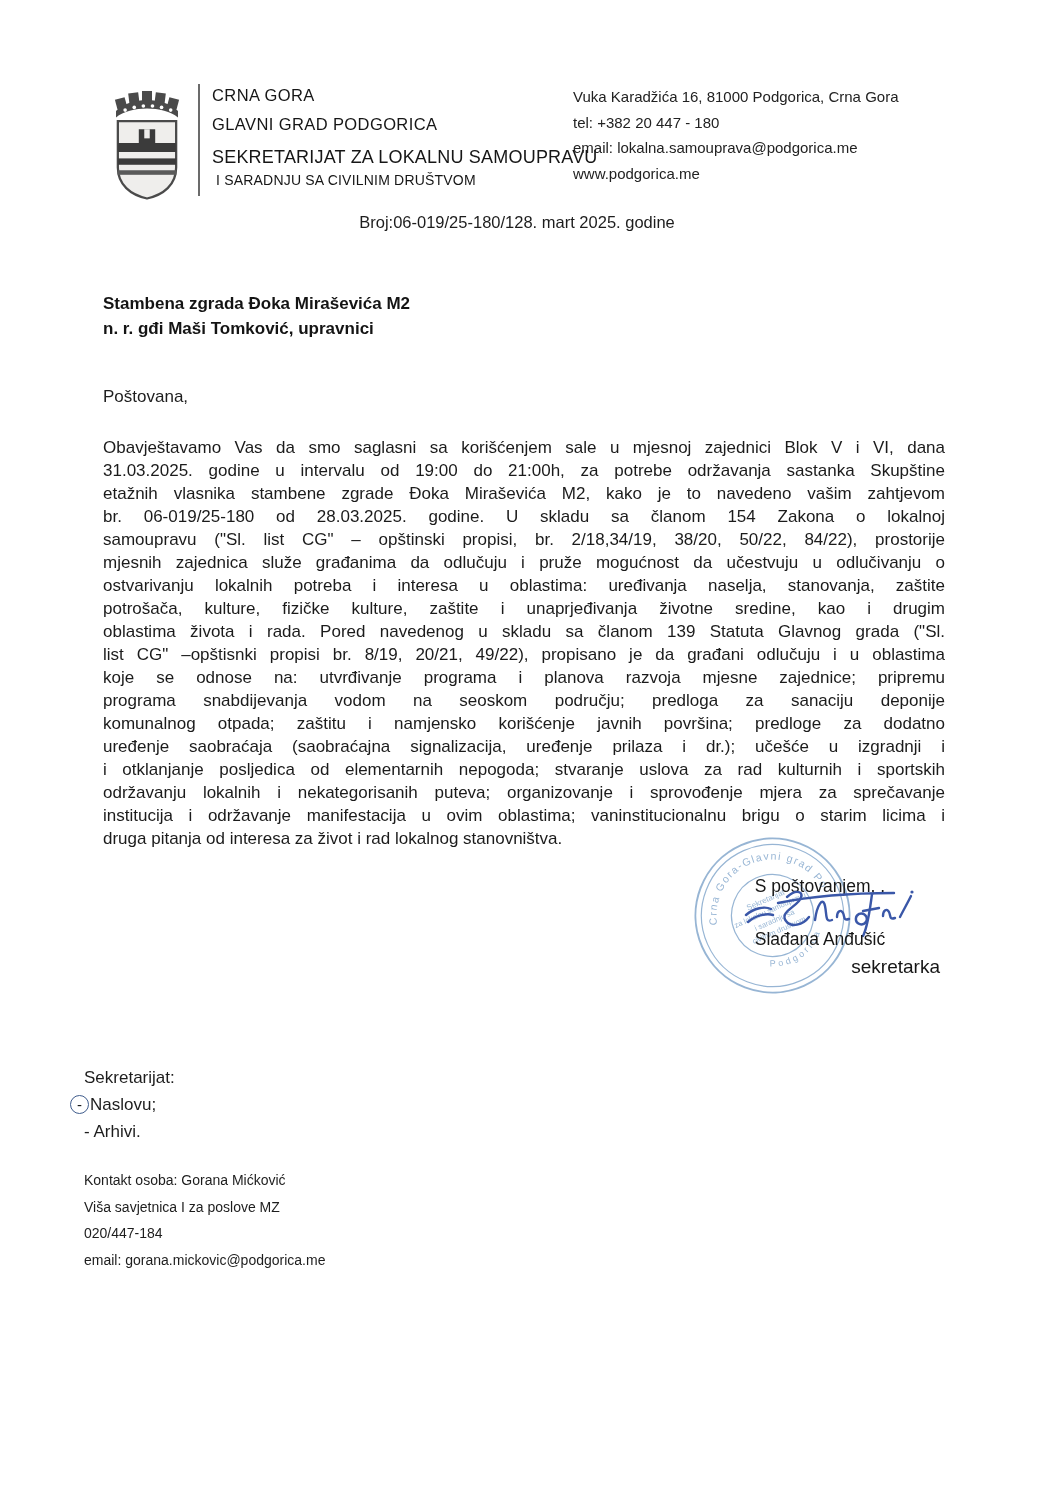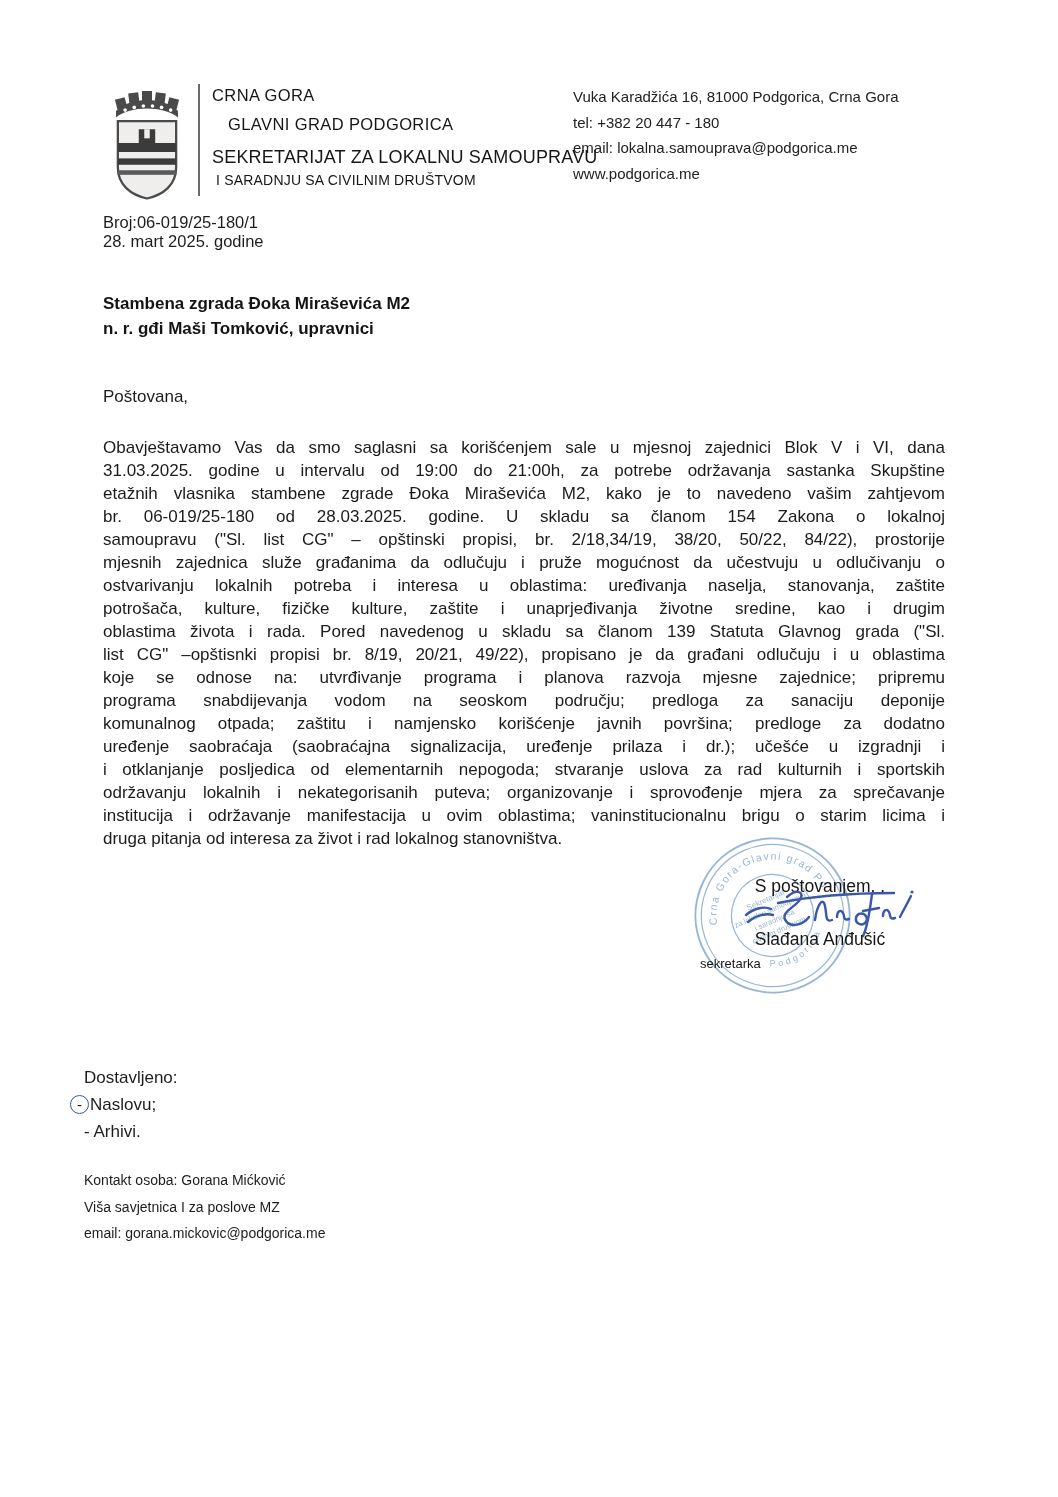--- a/index.html
+++ b/index.html
@@ -11,39 +11,39 @@
     color:#1d1d1d;
     overflow:hidden;
     padding-left:32px;
   }
   
   .letterhead{position:absolute;left:106px;top:82px;display:flex;}
   .coat{width:82px;height:120px;}
   .lh-divider{width:2px;height:112px;background:#6b6b6b;margin:2px 12px 0 10px;}
   .org-block{padding-top:4px;color:#161616;}
   .org-l1{font-size:16.5px;letter-spacing:.4px;margin:0 0 10px;}
-  .org-l2{font-size:16.5px;letter-spacing:.4px;margin:0 16px 13px;}
+  .org-l2{font-size:16.5px;letter-spacing:.4px;margin:0 0 13px;}
   .org-l3{font-size:18px;letter-spacing:.2px;margin:0 0 3px;}
   .org-l4{font-size:14px;letter-spacing:.2px;margin:4px;}
   .contact-block{position:absolute;left:573px;top:84px;font-size:15px;line-height:25.5px;color:#222;}
   
-  .ref-row{position:absolute;left:103px;top:213px;width:828px;display:flex;justify-content:center;align-items:baseline;font-size:16.5px;flex-direction:column;}
+  .ref-row{position:absolute;left:103px;top:213px;width:828px;display:flex;justify-content:center;align-items:baseline;font-size:16.5px;}
   
   .addressee{position:absolute;left:103px;top:291px;font-size:17px;font-weight:700;line-height:25px;color:#141414;}
   
   .salutation{position:absolute;left:103px;top:387px;font-size:17px;}
   .body-text{position:absolute;left:103px;top:436px;width:842px;font-size:17px;line-height:23px;color:#1b1b1b;}
   .body-line{text-align:justify;text-align-last:justify;white-space:normal;}
   .body-line.last{text-align-last:left;}
   
   .stamp{position:absolute;left:690px;top:833px;opacity:.85;}
   .closing{position:absolute;left:700px;top:876px;width:240px;text-align:center;font-size:17.5px;color:#161616;}
   .sig-ink{position:absolute;left:742px;top:884px;}
   .sig-name{position:absolute;left:700px;top:929px;width:240px;text-align:center;font-size:17.5px;color:#161616;}
-  .sig-title{position:absolute;left:700px;top:956px;width:240px;text-align:left;font-size:13px;color:#161616;}
+  .sig-title{position:absolute;left:700px;top:956px;width:240px;text-align:right;font-size:19px;color:#161616;}
   
   .distribution{position:absolute;left:84px;top:1064px;font-size:17px;line-height:27px;}
   .dist-item1{margin-left:-14px;display:flex;align-items:center;}
   .circled-dash{
     display:inline-flex;align-items:center;justify-content:center;
     width:17px;height:17px;border:1.6px solid #3f5c8c;border-radius:50%;
     margin-right:1px;color:#1b1b1b;font-size:15px;line-height:1;
   }
   
   .contact-person{position:absolute;left:84px;top:1167px;font-size:14px;line-height:26.5px;}
@@ -171,27 +171,28 @@
       <path d="M141,32 C141,26 145,24 147,28 C149,32 147,36 153,34"></path>
       <path d="M158,33 C161,27 165,20 169,12"></path>
       <circle cx="170" cy="8" r="1.6" fill="#3a57a8" stroke="none"></circle>
     </g>
   </svg>
 
   <div class="sig-name">Slađana Anđušić</div>
   <div class="sig-title">sekretarka</div>
 
   <div class="distribution">
-    <div>Dostavljeno:</div>
+    <div>Sekretarijat:</div>
     <div class="dist-item1">
       <span class="circled-dash">-</span>
       <span>Naslovu;</span>
     </div>
     <div>- Arhivi.</div>
   </div>
 
   <div class="contact-person">
     <div>Kontakt osoba: Gorana Mićković</div>
     <div>Viša savjetnica I za poslove MZ</div>
+    <div>020/447-184</div>
     <div>email: gorana.mickovic@podgorica.me</div>
   </div>
 
 </div>
 
 </body></html>

